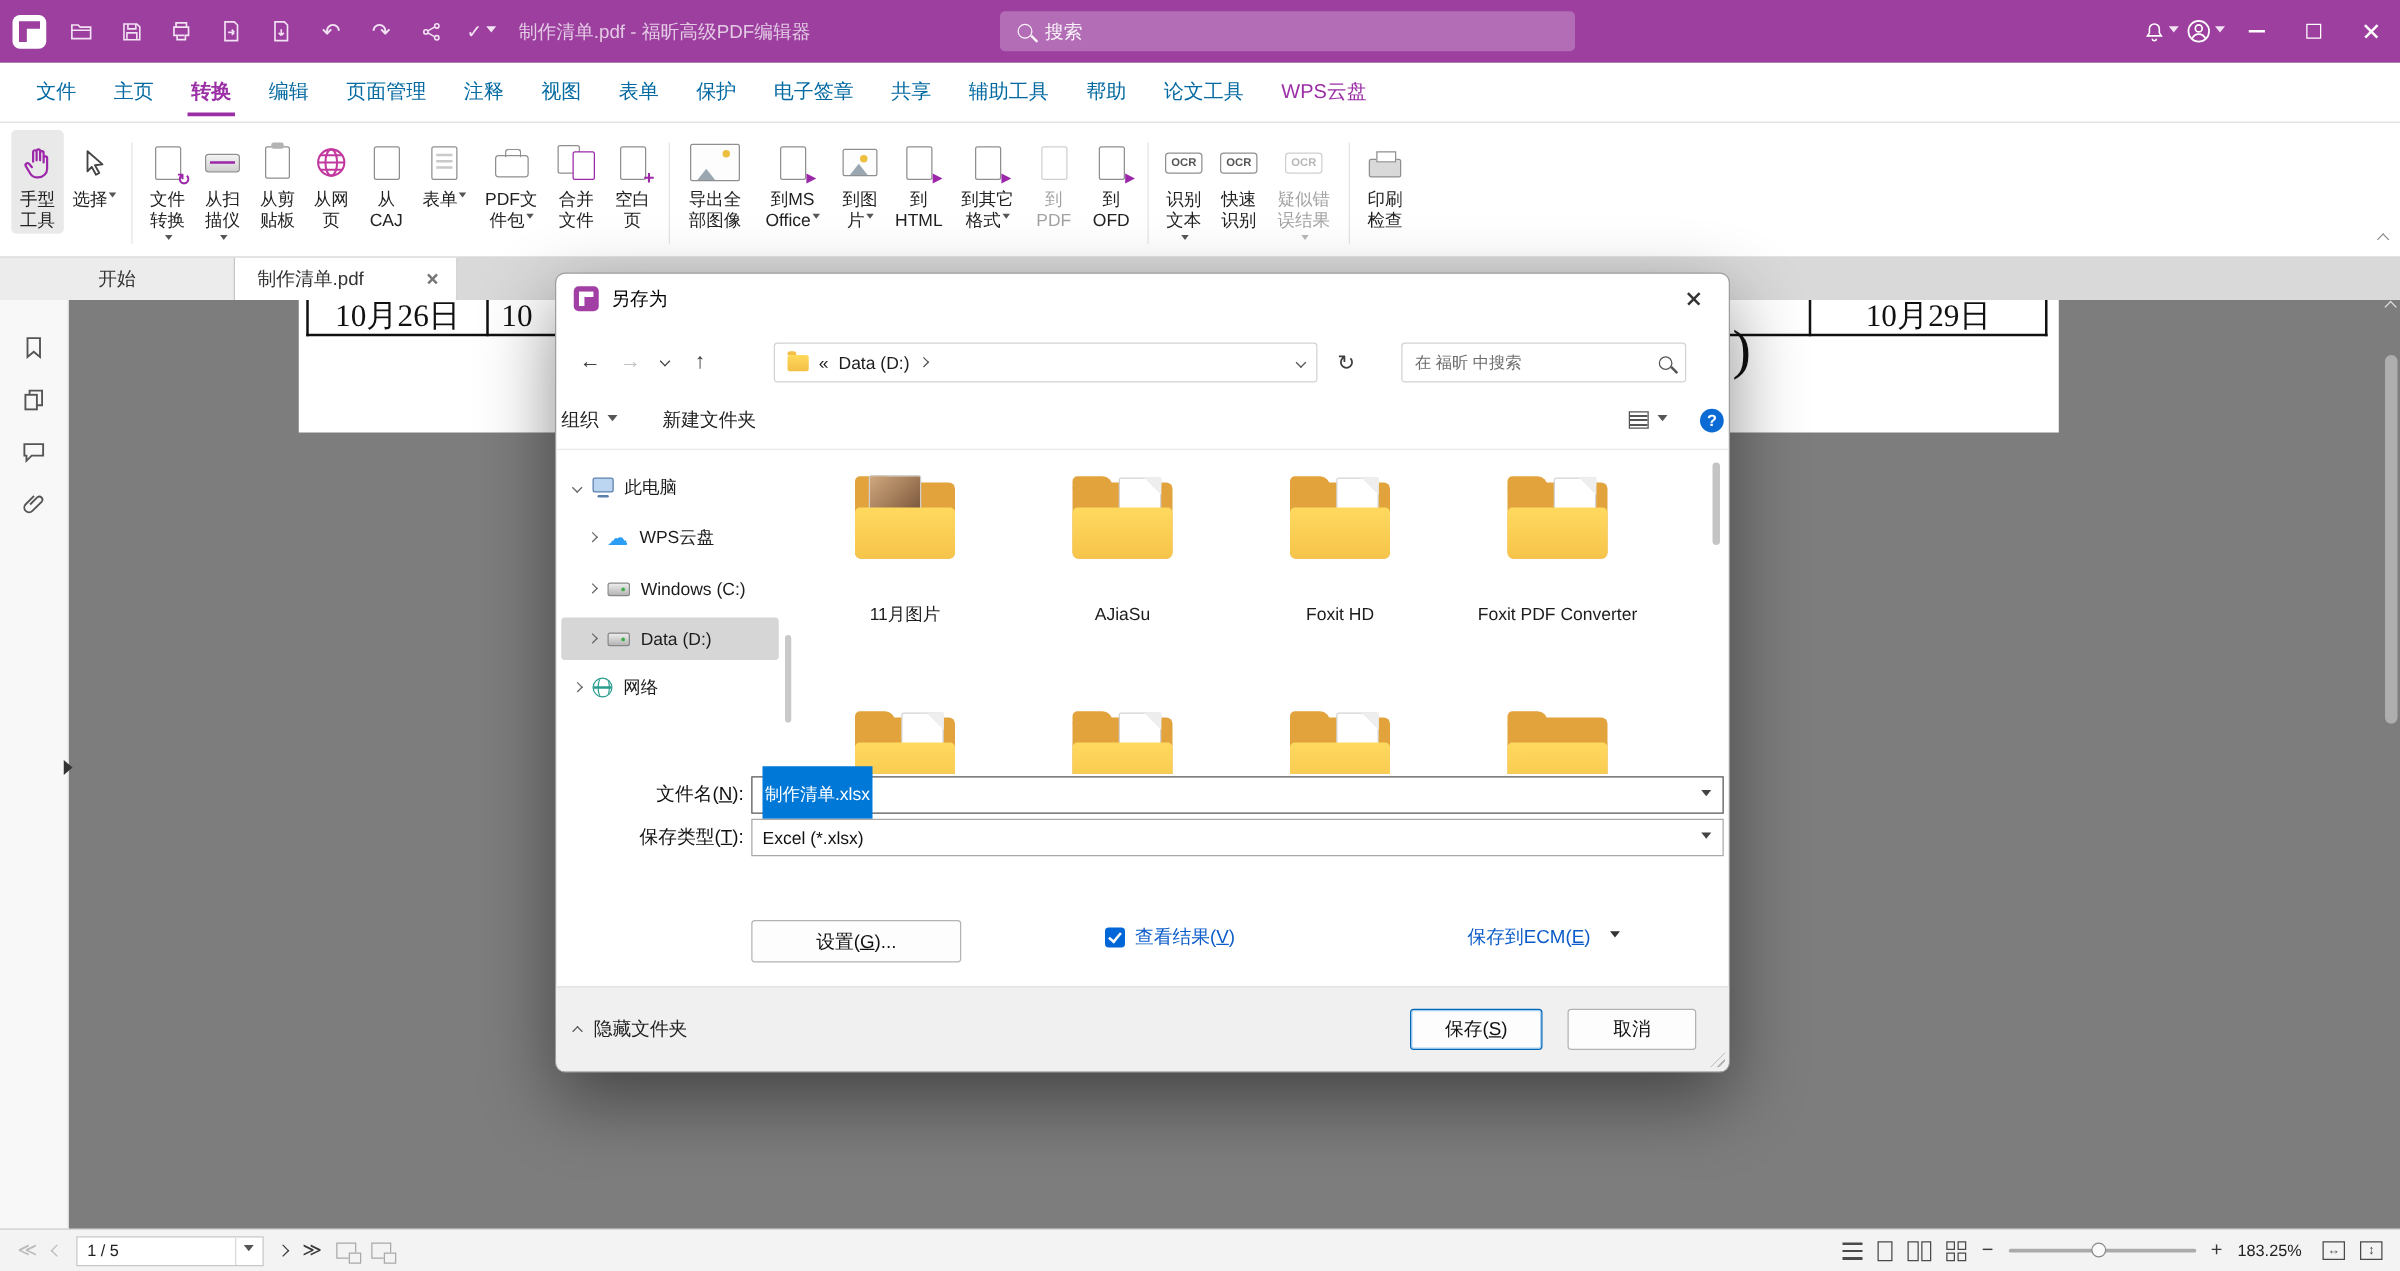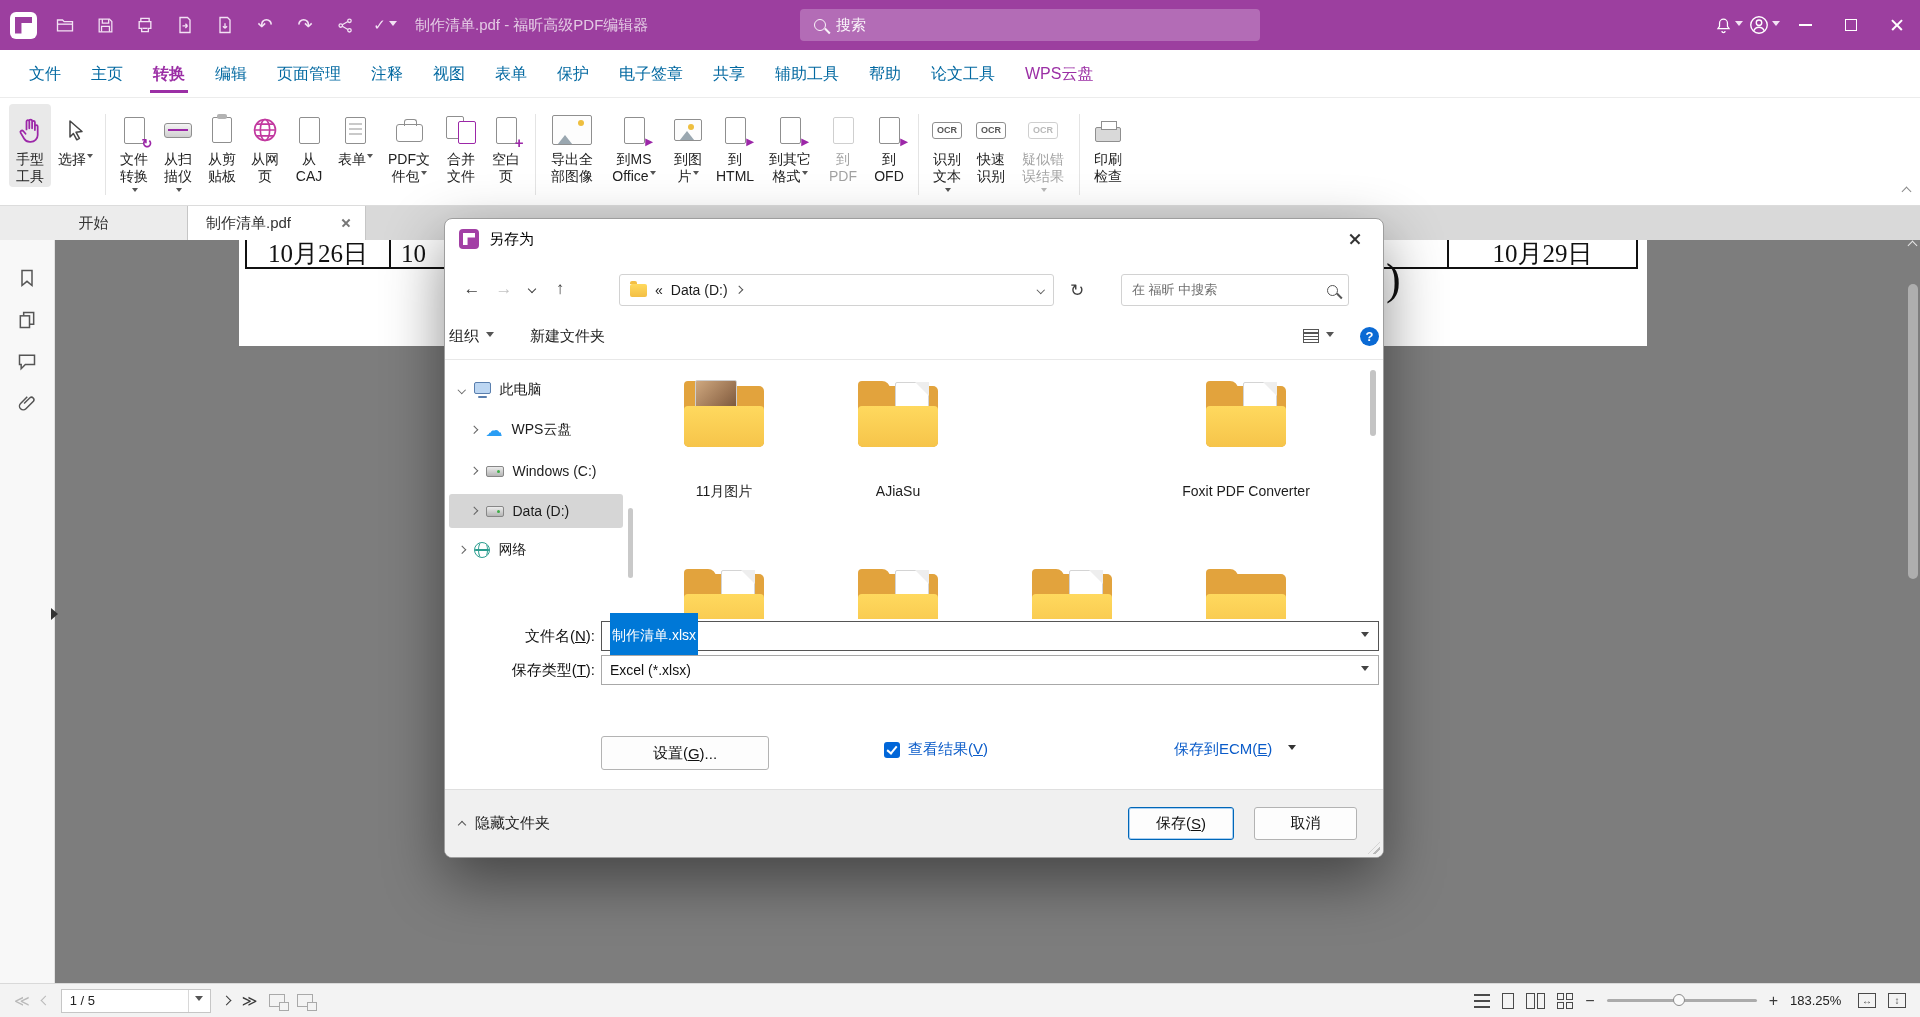--- a/index.html
+++ b/index.html
@@ -604,20 +604,28 @@
       <div class="name">11月图片</div>
     </div>
     <div class="tile" style="left:366px; top:20px;">
       <div class="folder">
         <div class="f-back"></div>
           <div class="f-paper"></div>
           <div class="f-front"></div>
       </div>
       <div class="name">AJiaSu</div>
     </div>
+    <div class="tile" style="left:540px; top:20px;">
+      <div class="folder">
+        <div class="f-back"></div>
+          <div class="f-paper"></div>
+          <div class="f-front"></div>
+      </div>
+      <div class="name">Foxit HD</div>
+    </div>
     <div class="tile" style="left:714px; top:20px;">
       <div class="folder">
         <div class="f-back"></div>
           <div class="f-paper"></div>
           <div class="f-front"></div>
       </div>
       <div class="name">Foxit PDF Converter</div>
     </div>
 
     <div class="tile" style="left:192px; top:208px;">

